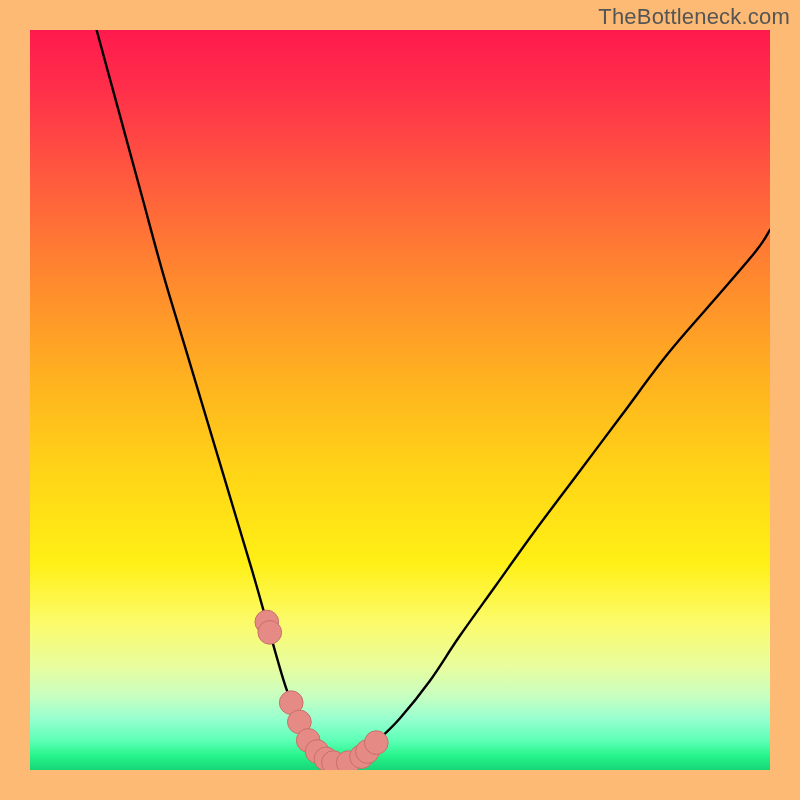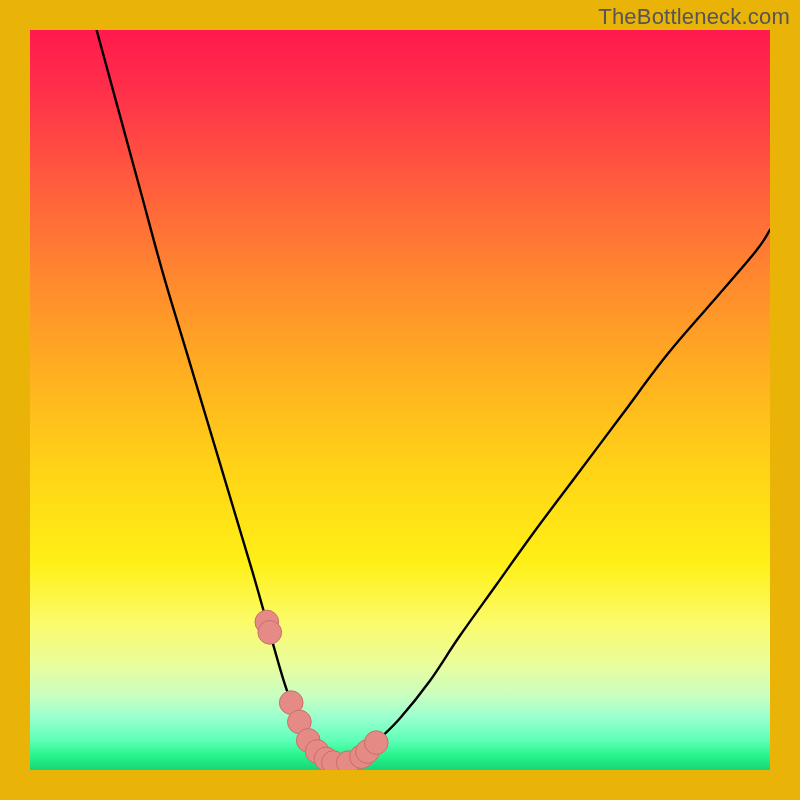--- a/index.html
+++ b/index.html
@@ -9,21 +9,21 @@
     height: 800px;
     background: #000;
     overflow: hidden;
   }
   .frame {
     position: absolute;
     left: 0;
     top: 0;
     width: 800px;
     height: 800px;
-    background: #eab308;
+    background: #fdba74;
   }
   .plot {
     position: absolute;
     left: 30px;
     top: 30px;
     width: 740px;
     height: 740px;
     background: linear-gradient(to bottom,
       #ff1a4d 0%,
       #ff2f4a 8%,

